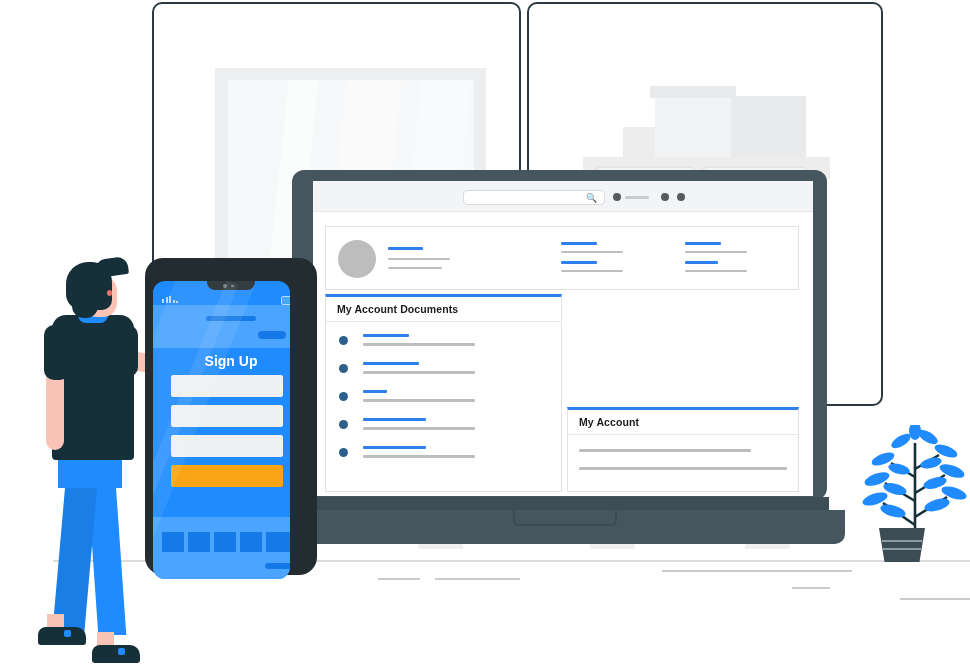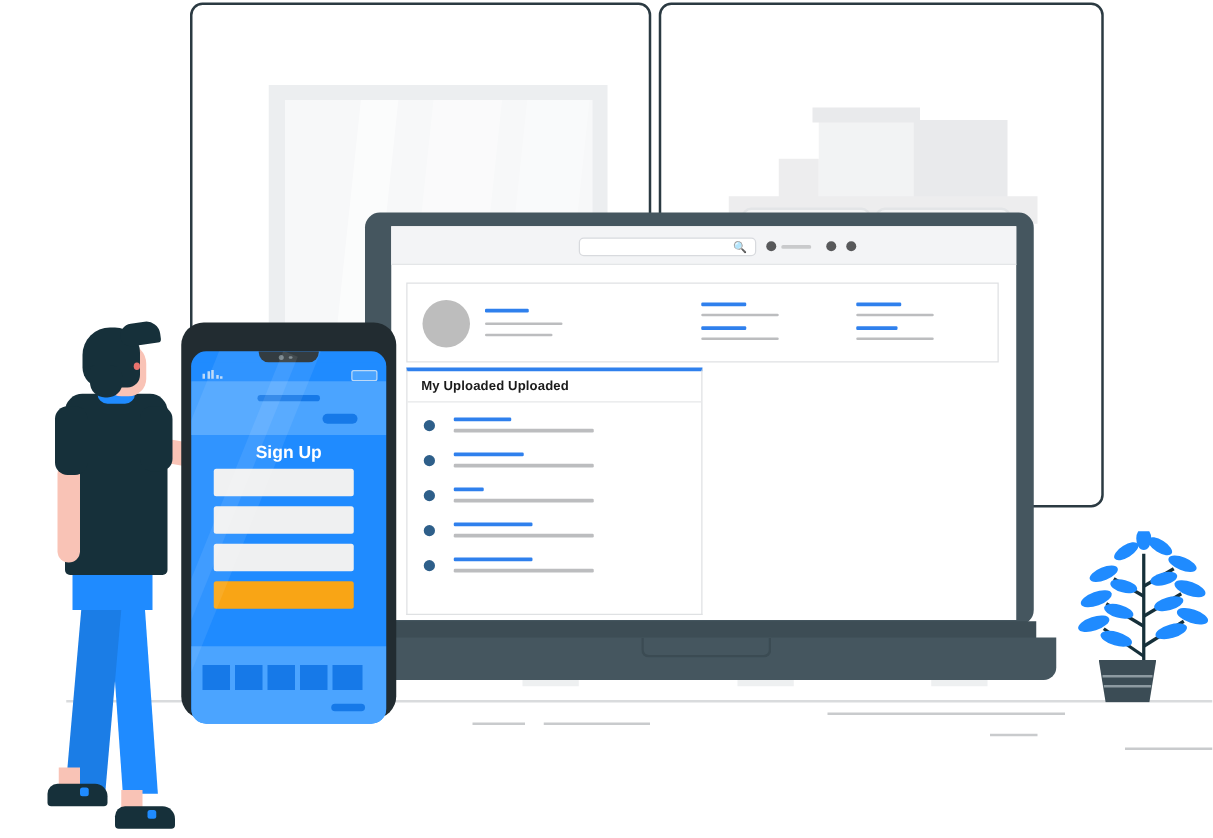--- a/index.html
+++ b/index.html
@@ -138,21 +138,21 @@
   <div class="abs ln ln-gray" style="left:561px;top:251px;width:62px;height:2px;"></div>
   <div class="abs ln ln-blue" style="left:561px;top:261px;width:36px;height:3px;"></div>
   <div class="abs ln ln-gray" style="left:561px;top:270px;width:62px;height:2px;"></div>
 
   <div class="abs ln ln-blue" style="left:685px;top:242px;width:36px;height:3px;"></div>
   <div class="abs ln ln-gray" style="left:685px;top:251px;width:62px;height:2px;"></div>
   <div class="abs ln ln-blue" style="left:685px;top:261px;width:33px;height:3px;"></div>
   <div class="abs ln ln-gray" style="left:685px;top:270px;width:62px;height:2px;"></div>
 
   <div class="abs sec-card" style="left:325px;top:294px;width:235px;height:194px;">
-    <div class="sec-head">My Uploaded Uploaded</div>
+    <div class="sec-head">My Account Documents</div>
     <div style="position:relative;height:160px;">
       <div class="abs bullet" style="left:13px;top:14px;width:9px;height:9px;"></div>
       <div class="abs ln ln-blue" style="left:37px;top:12px;width:46px;height:3px;"></div>
       <div class="abs ln ln-gray" style="left:37px;top:21px;width:112px;height:3px;"></div>
 
       <div class="abs bullet" style="left:13px;top:42px;width:9px;height:9px;"></div>
       <div class="abs ln ln-blue" style="left:37px;top:40px;width:56px;height:3px;"></div>
       <div class="abs ln ln-gray" style="left:37px;top:49px;width:112px;height:3px;"></div>
 
       <div class="abs bullet" style="left:13px;top:70px;width:9px;height:9px;"></div>
@@ -163,20 +163,27 @@
       <div class="abs ln ln-blue" style="left:37px;top:96px;width:63px;height:3px;"></div>
       <div class="abs ln ln-gray" style="left:37px;top:105px;width:112px;height:3px;"></div>
 
       <div class="abs bullet" style="left:13px;top:126px;width:9px;height:9px;"></div>
       <div class="abs ln ln-blue" style="left:37px;top:124px;width:63px;height:3px;"></div>
       <div class="abs ln ln-gray" style="left:37px;top:133px;width:112px;height:3px;"></div>
     </div>
   </div>
 
 
+  <div class="abs sec-card" style="left:567px;top:407px;width:230px;height:81px;">
+    <div class="sec-head">My Account</div>
+    <div style="position:relative;height:47px;">
+      <div class="abs ln ln-gray" style="left:11px;top:14px;width:172px;height:3px;"></div>
+      <div class="abs ln ln-gray" style="left:11px;top:32px;width:208px;height:3px;"></div>
+    </div>
+  </div>
 
   <div class="abs lap-base-top" style="left:290px;top:497px;width:539px;height:14px;"></div>
   <div class="abs lap-base" style="left:290px;top:510px;width:555px;height:34px;"></div>
   <div class="abs trackpad" style="left:513px;top:510px;width:100px;height:14px;"></div>
   <div class="abs lap-foot" style="left:418px;top:544px;width:45px;height:5px;"></div>
   <div class="abs lap-foot" style="left:590px;top:544px;width:45px;height:5px;"></div>
   <div class="abs lap-foot" style="left:745px;top:544px;width:45px;height:5px;"></div>
 
   <div class="abs pants" style="left:92px;top:455px;width:28px;height:180px;transform:skewX(4deg);"></div>
   <div class="abs pants-dk" style="left:60px;top:455px;width:32px;height:180px;transform:skewX(-5deg);"></div>
@@ -198,21 +205,21 @@
   <div class="abs shirt" style="left:112px;top:325px;width:26px;height:52px;border-radius:10px;"></div>
   <div class="abs skin" style="left:170px;top:368px;width:26px;height:20px;border-radius:10px;"></div>
 
   <div class="abs skin" style="left:83px;top:275px;width:34px;height:42px;border-radius:14px 16px 14px 14px;"></div>
   <div class="abs hair" style="left:66px;top:262px;width:46px;height:48px;border-radius:22px 20px 10px 16px;"></div>
   <div class="abs hair" style="left:96px;top:258px;width:32px;height:18px;border-radius:14px 16px 4px 12px;transform:rotate(-8deg);"></div>
   <div class="abs hair" style="left:72px;top:292px;width:26px;height:26px;border-radius:4px 10px 12px 12px;"></div>
   <div class="abs" style="left:107px;top:290px;width:5px;height:6px;background:#e8736e;border-radius:50%;"></div>
 
   <div class="abs phone-shell" style="left:145px;top:258px;width:172px;height:317px;"></div>
-  <div class="abs phone-screen" style="left:153px;top:266px;width:156px;height:298px;">
+  <div class="abs phone-screen" style="left:153px;top:266px;width:137px;height:298px;">
 
     <div class="abs notch" style="left:54px;top:0;width:48px;height:9px;"></div>
     <div class="abs cam" style="left:70px;top:2.5px;width:4px;height:4px;"></div>
     <div class="abs cam" style="left:78px;top:3.5px;width:2.5px;height:2.5px;"></div>
 
     <div class="abs ph-statusbar" style="left:0;top:9px;width:156px;height:15px;"></div>
     <div class="abs sig" style="left:9px;top:18px;width:2px;height:4px;"></div>
     <div class="abs sig" style="left:12.5px;top:16px;width:2px;height:6px;"></div>
     <div class="abs sig" style="left:16px;top:14.5px;width:2px;height:7.5px;"></div>
     <div class="abs sig" style="left:19.5px;top:19px;width:2px;height:3px;"></div>

